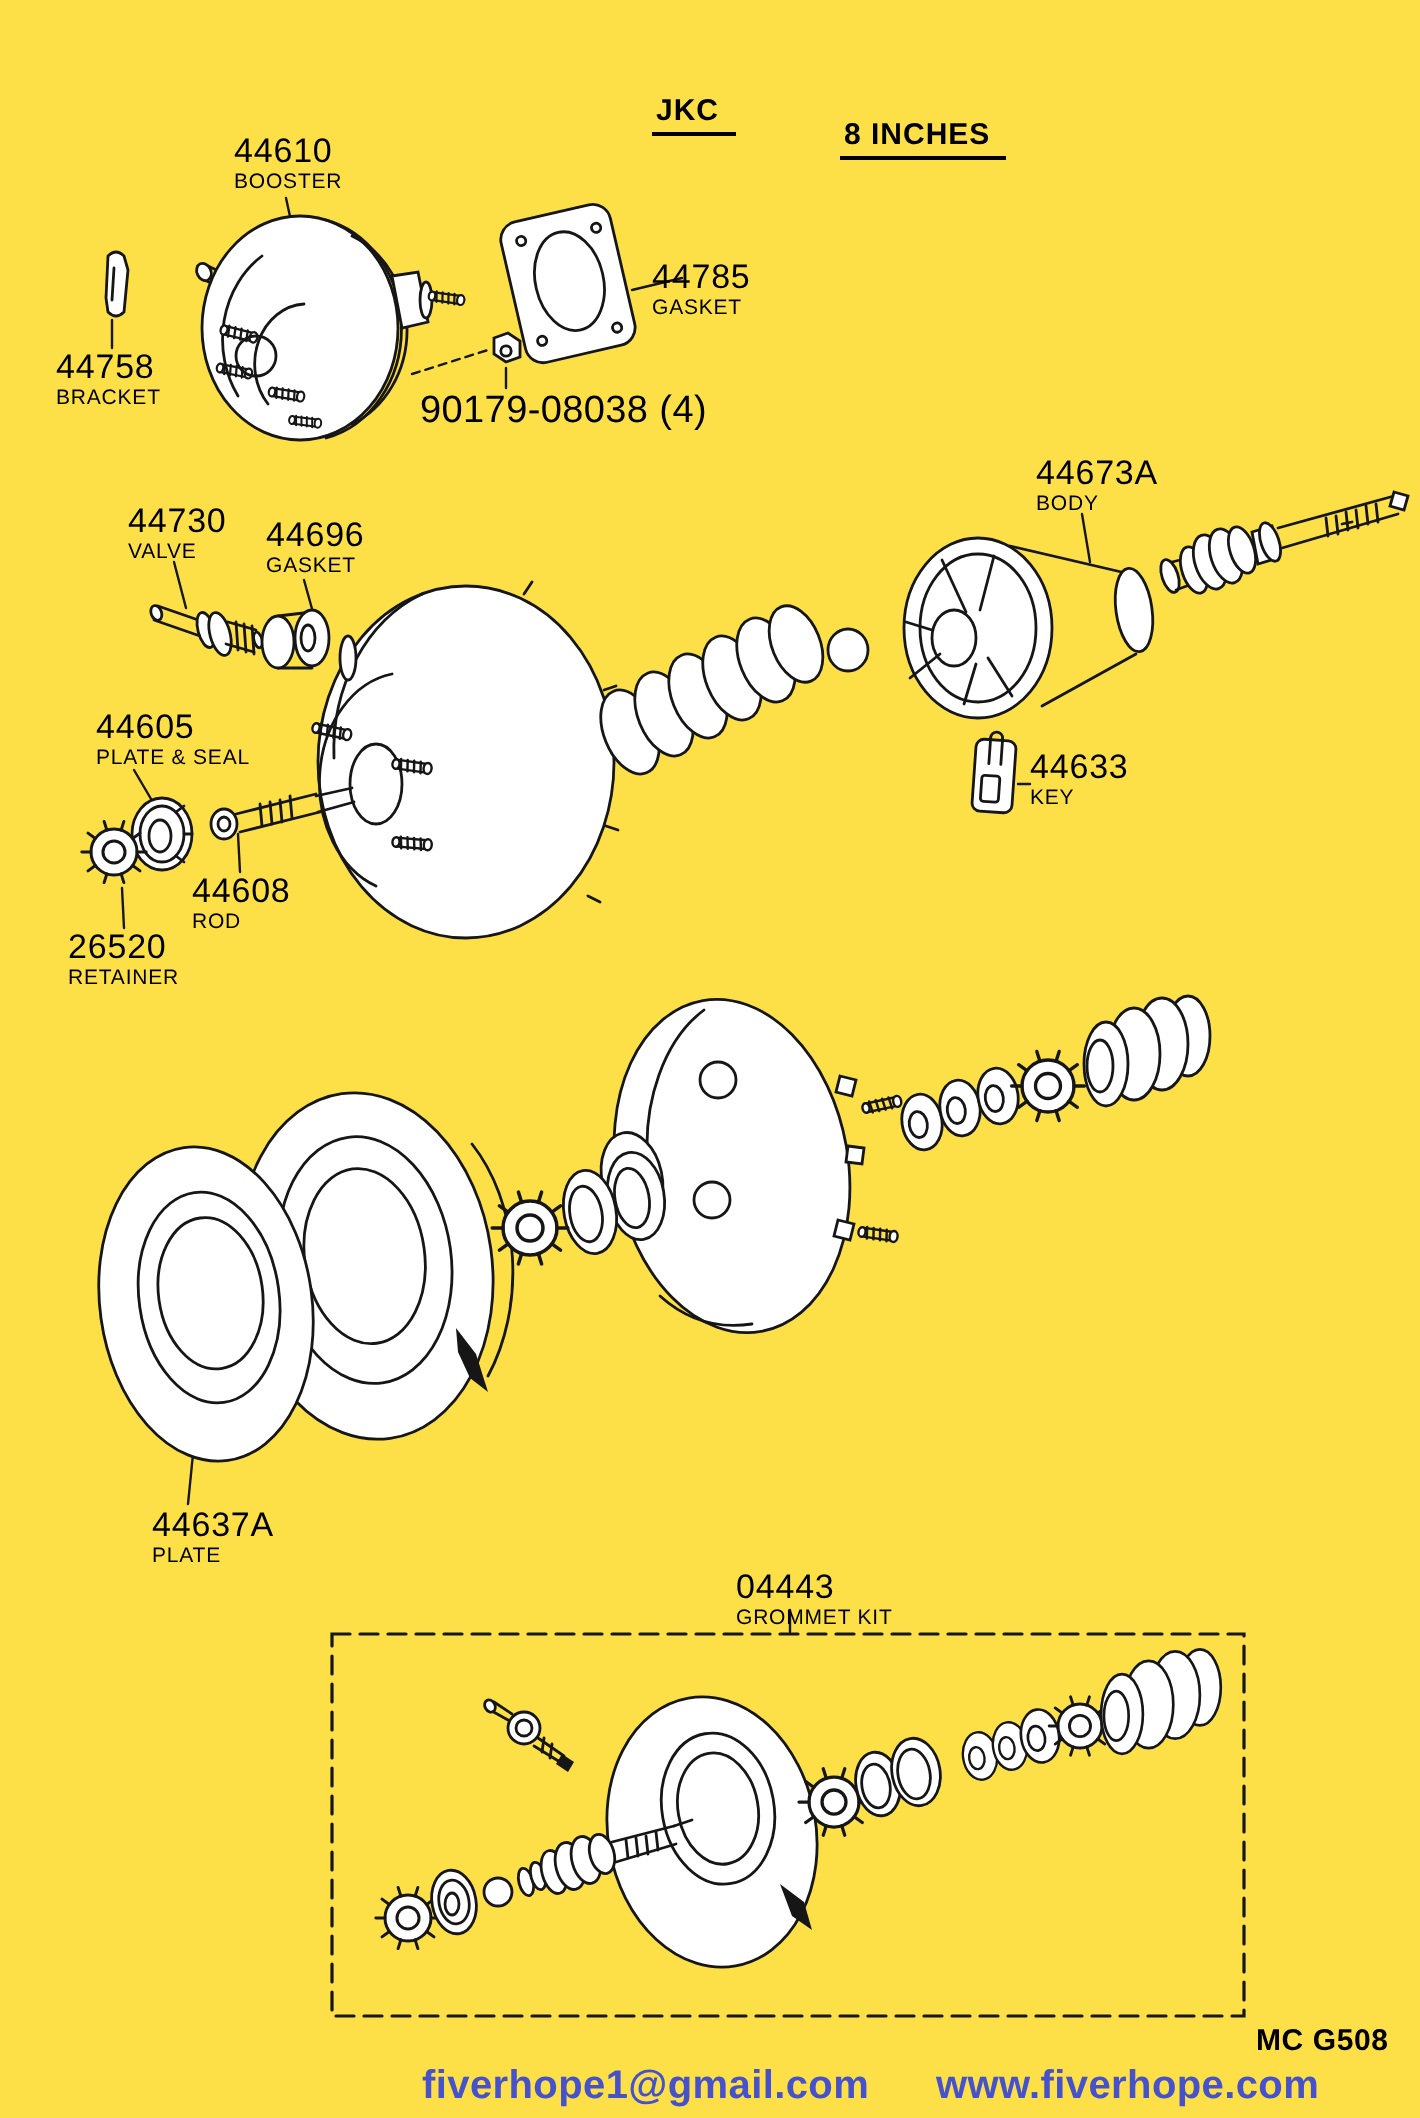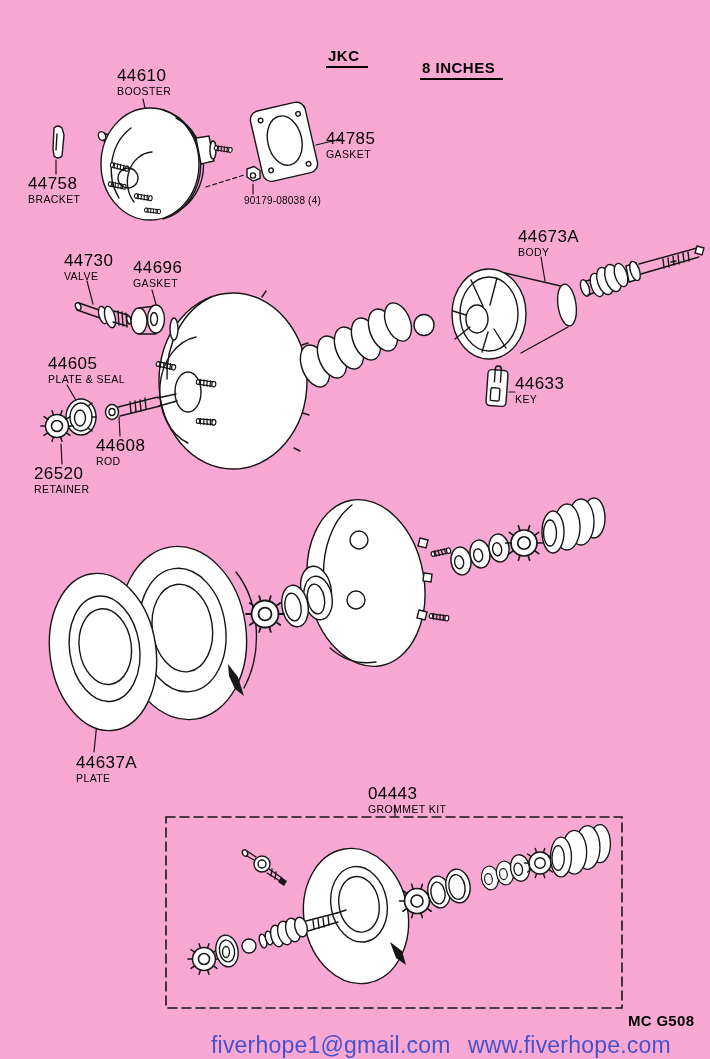--- a/index.html
+++ b/index.html
@@ -1,26 +1,26 @@
 <!DOCTYPE html>
 <html><head>
 <meta charset="utf-8">
 <style>
   html,body{margin:0;padding:0;background:#fff;}
-  .page{position:relative;width:710px;height:1059px;background:#f9a8d4;overflow:hidden;
+  .page{position:relative;width:710px;height:1059px;background:#fde047;overflow:hidden;
         font-family:"Liberation Sans",sans-serif;color:#000;}
   .art{position:absolute;left:0;top:0;}
   .plabel{position:absolute;font-weight:normal;line-height:1;}
   .pnum{font-size:17px;letter-spacing:.4px;white-space:nowrap;}
-  .pnum-sm{font-size:10px;letter-spacing:.2px;white-space:nowrap;margin-left:34px;}
+  .pnum-sm{font-size:19px;letter-spacing:.2px;white-space:nowrap;}
   .pcap{font-size:10.5px;letter-spacing:.4px;margin-top:2px;white-space:nowrap;}
   .hdr{position:absolute;font-weight:bold;font-size:15px;letter-spacing:.5px;
        border-bottom:2px solid #000;padding:0 8px 2px 2px;white-space:nowrap;}
   .doccode{position:absolute;font-weight:bold;font-size:15px;letter-spacing:.3px;}
-  .flink{position:absolute;font-weight:normal;font-size:23px;letter-spacing:.2px;
+  .flink{position:absolute;font-weight:bold;font-size:20px;letter-spacing:.2px;
          text-decoration:none;cursor:pointer;white-space:nowrap;}
 </style>
 </head>
 <body>
 
 <div class="page">
 
   <svg class="art" width="710" height="1059" viewBox="0 0 710 1059" stroke="#161616" fill="none" stroke-width="1.4" stroke-linecap="round">
 
     <defs>

